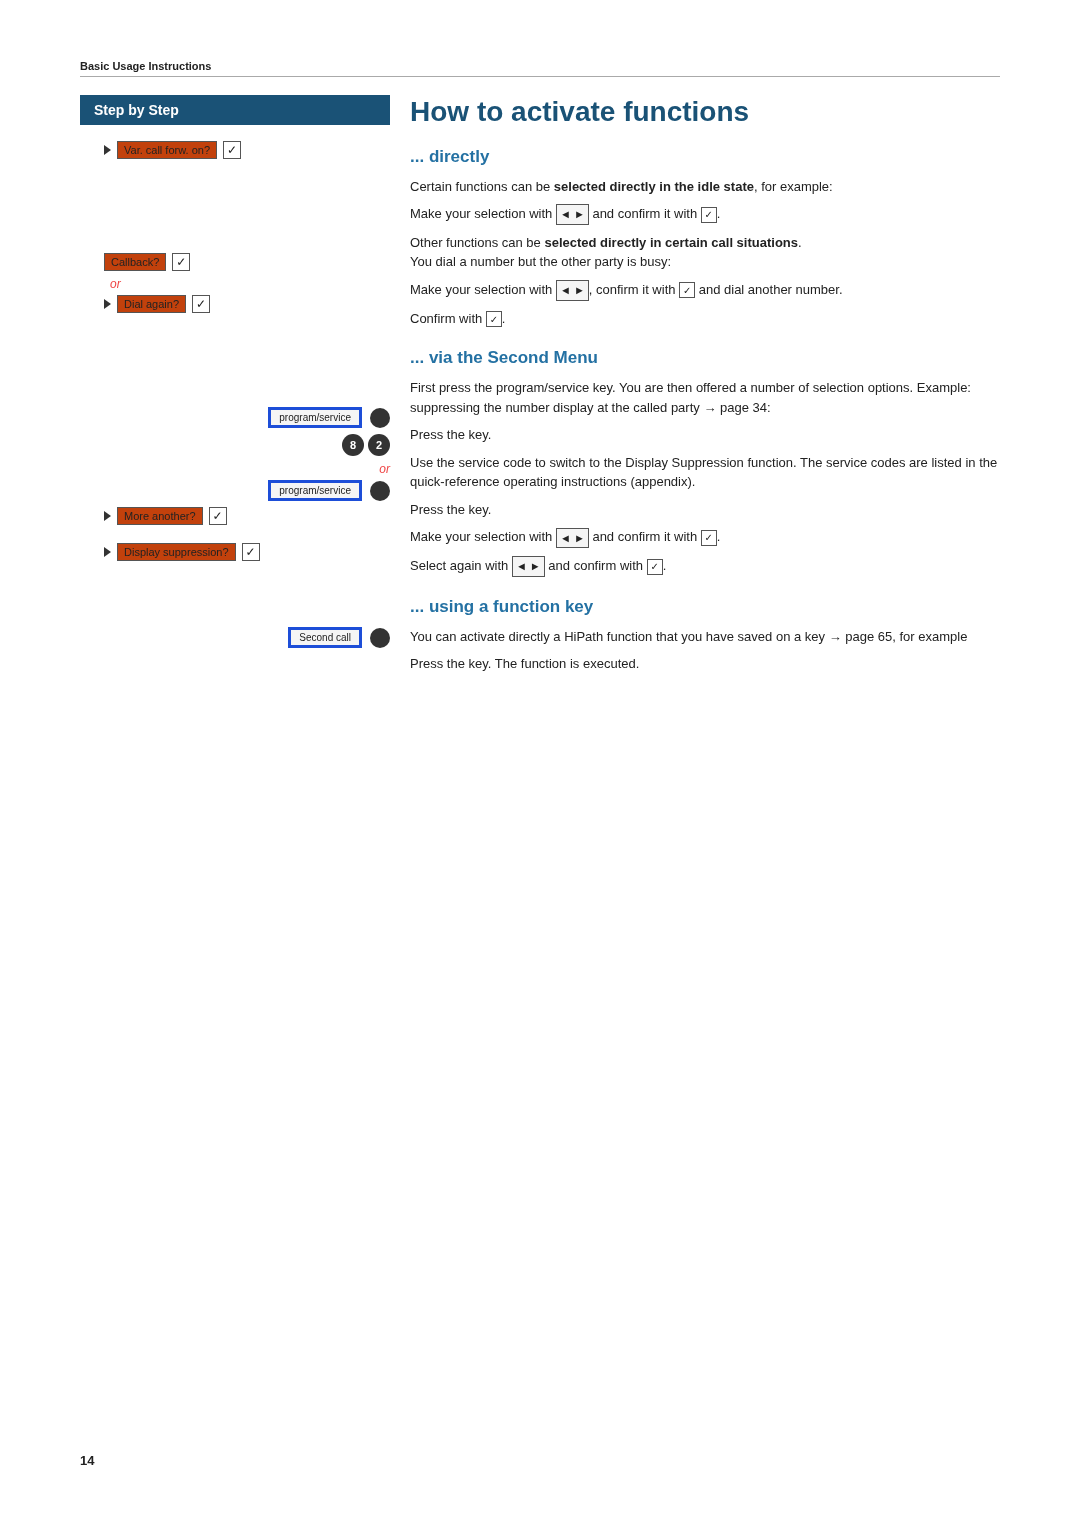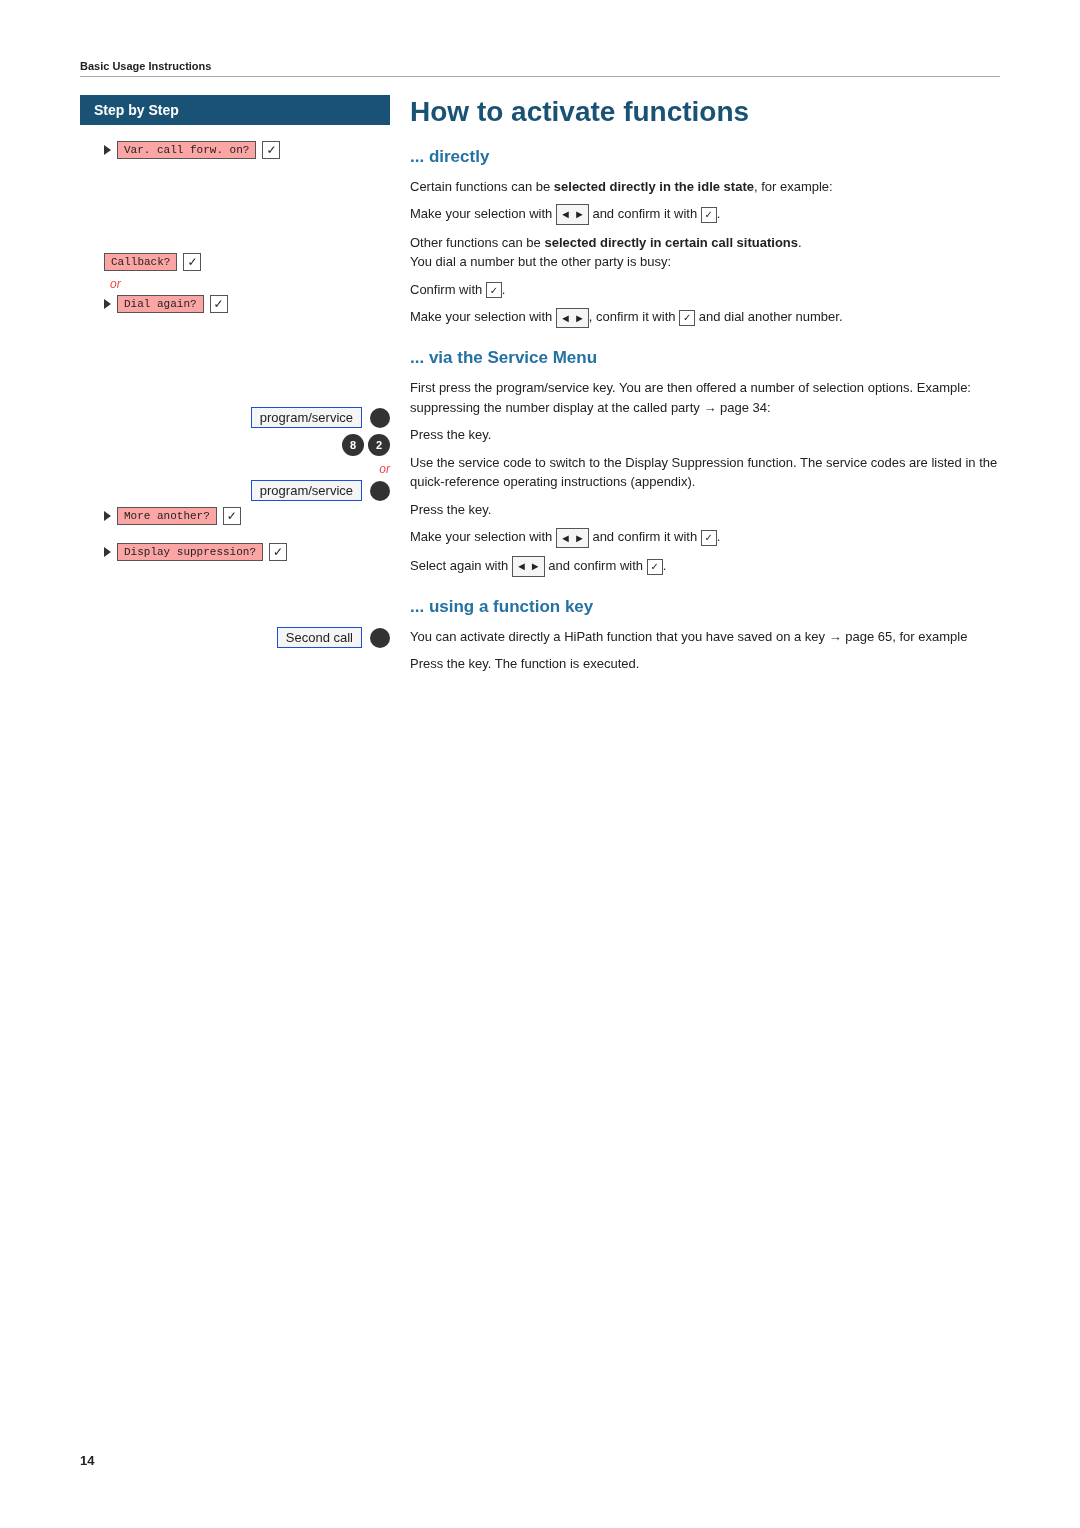--- a/index.html
+++ b/index.html
@@ -55,28 +55,27 @@
       margin-bottom: 6px;
       gap: 6px;
     }
 
     .ui-row-indent {
       margin-left: 24px;
     }
 
     .nav-button {
       border: 1px solid #555;
-      background: #fca5a5;
+      background: #c2410c;
       font-size: 11px;
       padding: 2px 6px;
       display: flex;
       align-items: center;
       gap: 4px;
       white-space: nowrap;
-      font-family: Liberation Mono, monospace;
     }
 
     .check-box {
       border: 1px solid #555;
       width: 18px;
       height: 18px;
       display: flex;
       align-items: center;
       justify-content: center;
       font-size: 12px;
@@ -88,23 +87,23 @@
       font-size: 12px;
       font-style: italic;
       margin-left: 30px;
       color: #ef4444;
       margin-bottom: 4px;
     }
 
     .spacer { height: 20px; }
 
     .key-label {
-      border: 1px solid #1d4ed8;
+      border: 3px solid #1d4ed8;
       background: #f5f5f5;
-      font-size: 13px;
+      font-size: 10px;
       padding: 2px 8px;
       white-space: nowrap;
     }
 
     .circle-key {
       width: 22px;
       height: 22px;
       border-radius: 50%;
       background: #333;
       color: #fff;
@@ -336,35 +335,35 @@
         and confirm it with
         <span class="check-inline">✓</span>.
       </p>
 
       <p class="body-text">
         Other functions can be <b>selected directly in certain call situations</b>.<br>
         You dial a number but the other party is busy:
       </p>
 
       <p class="body-text">
-        Confirm with
-        <span class="check-inline">✓</span>.
-      </p>
-
-      <p class="body-text">
         Make your selection with
         <span class="nav-inline">◄&nbsp;►</span>,
         confirm it with
         <span class="check-inline">✓</span>
         and dial another number.
       </p>
+
+      <p class="body-text">
+        Confirm with
+        <span class="check-inline">✓</span>.
+      </p>
     </div>
 
     <div class="section-block">
-      <div class="section-title">... via the Service Menu</div>
+      <div class="section-title">... via the Second Menu</div>
 
       <p class="body-text">
         First press the program/service key. You are then offered a number of selection options. Example: suppressing the number display at the called party <span class="arrow-inline">→</span> page 34:
       </p>
 
       <p class="body-text">
         Press the key.
       </p>
 
       <p class="body-text">

